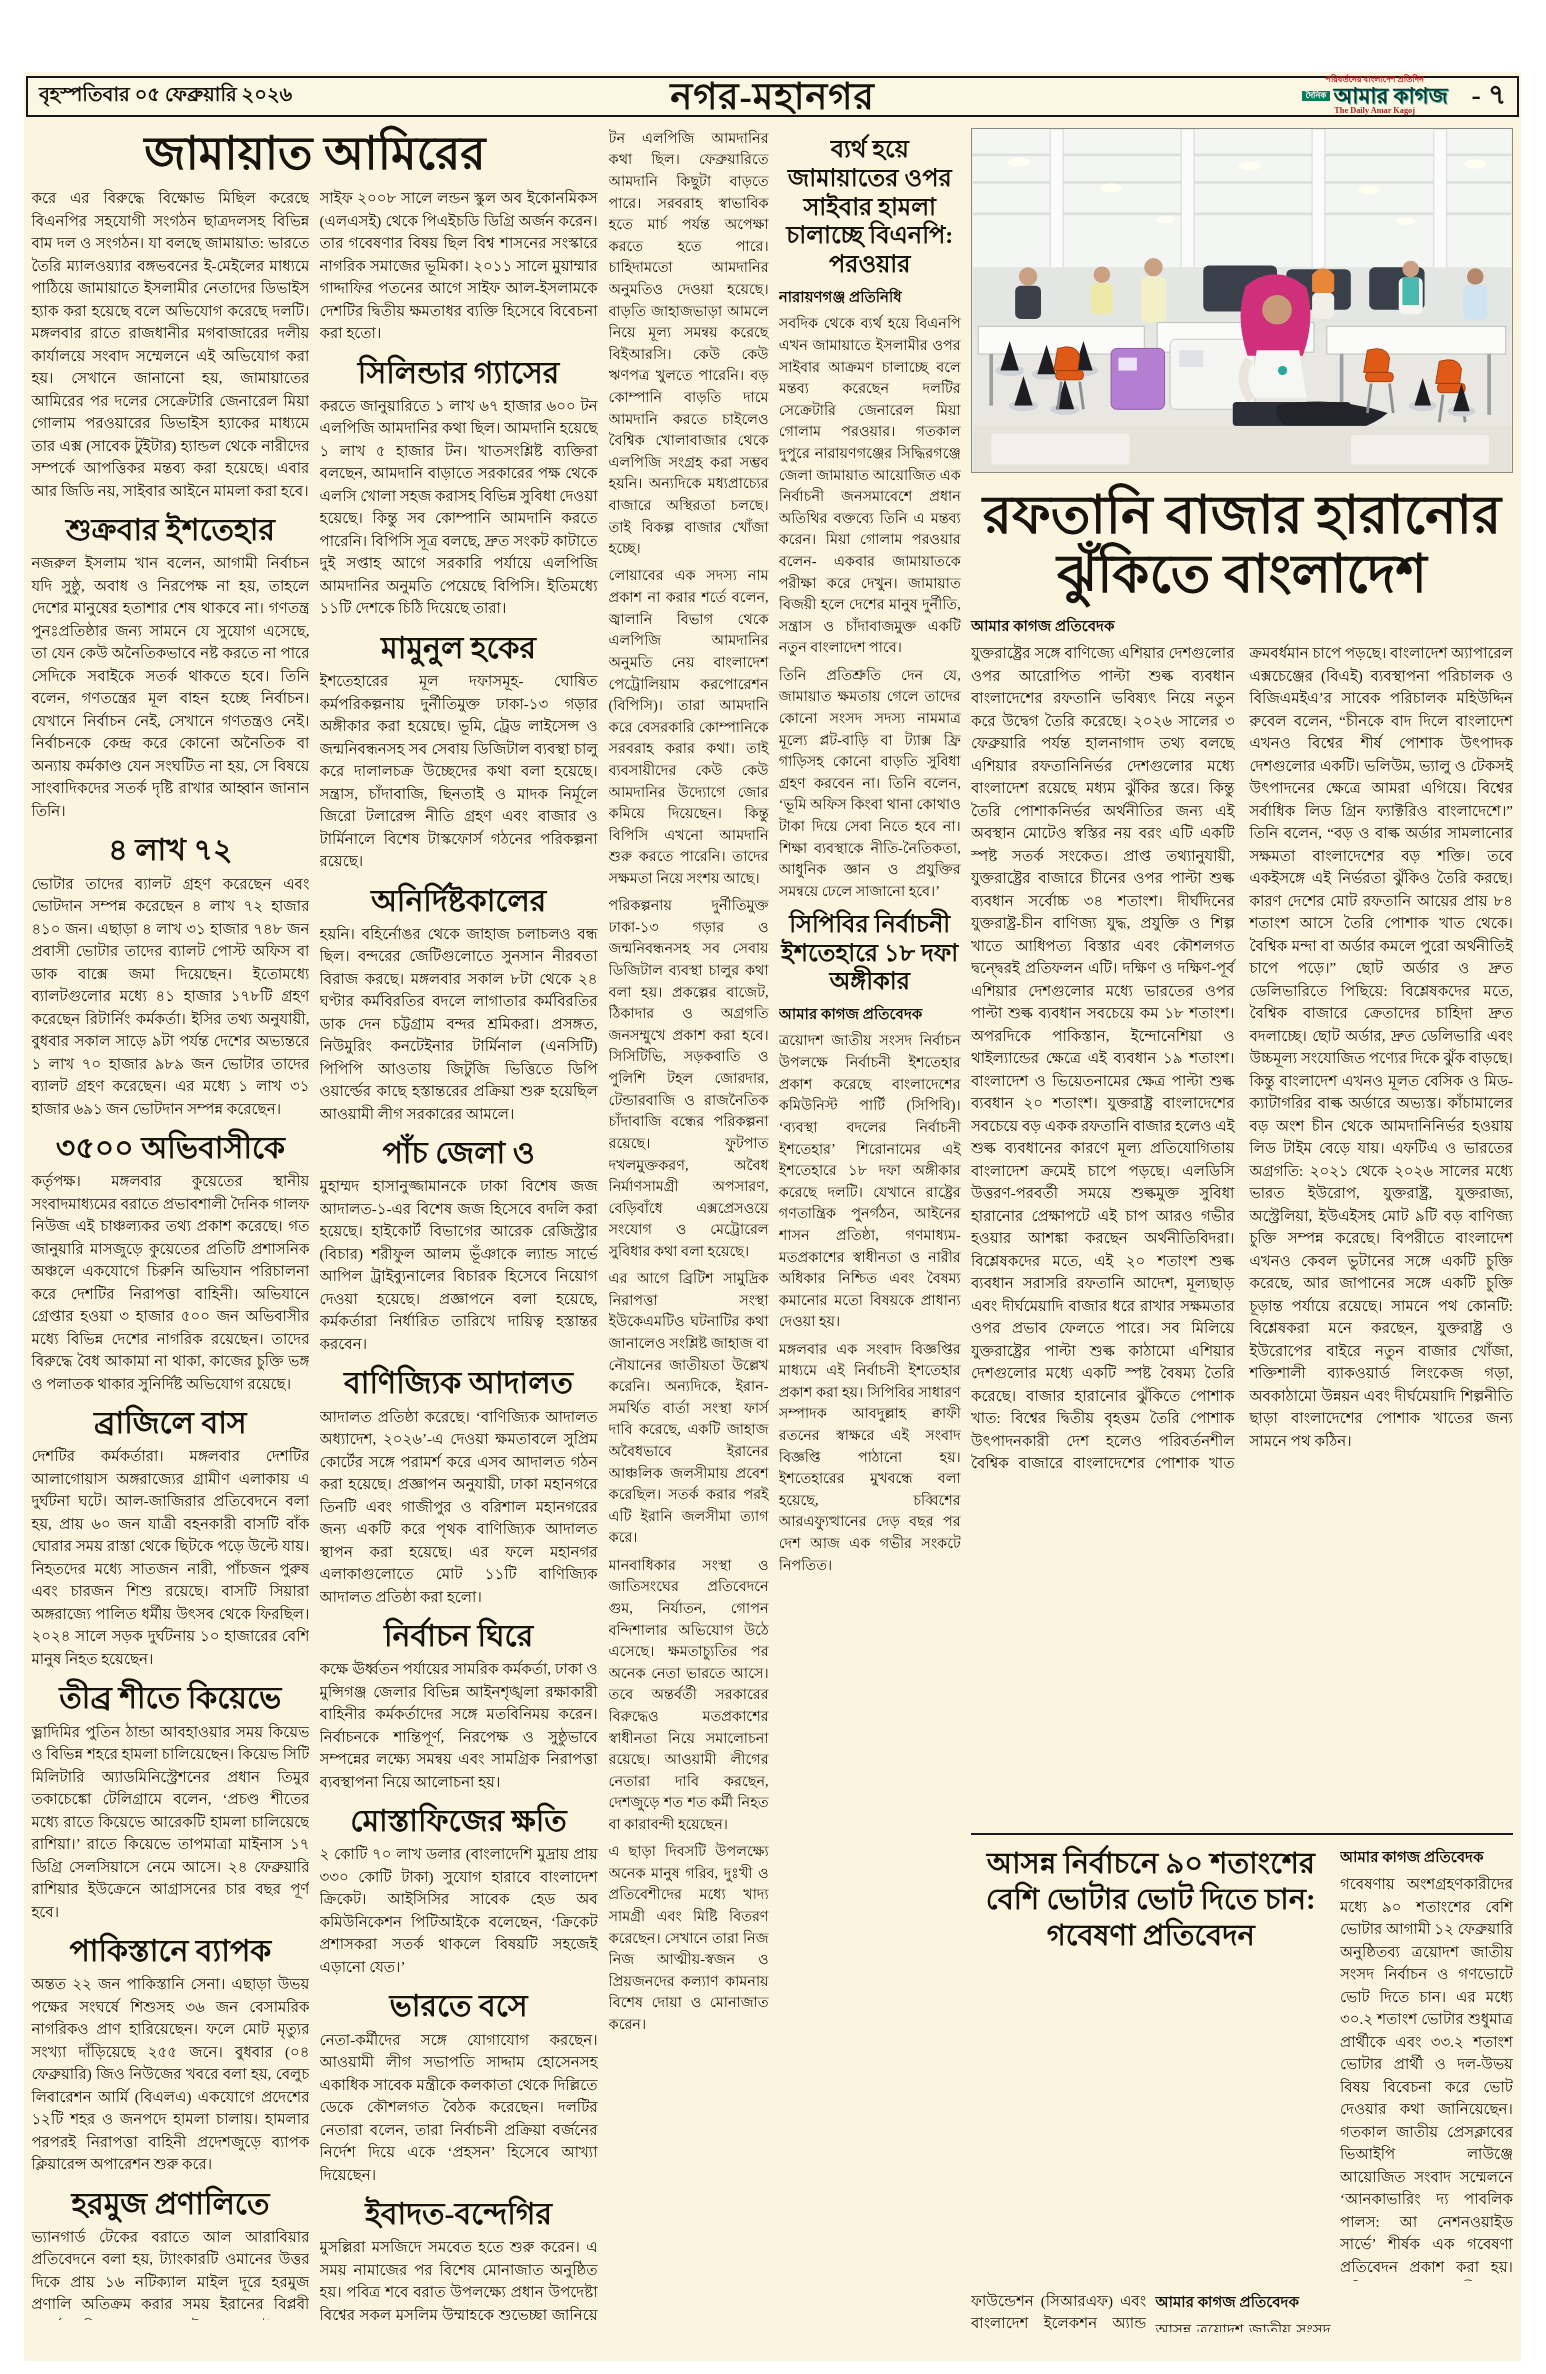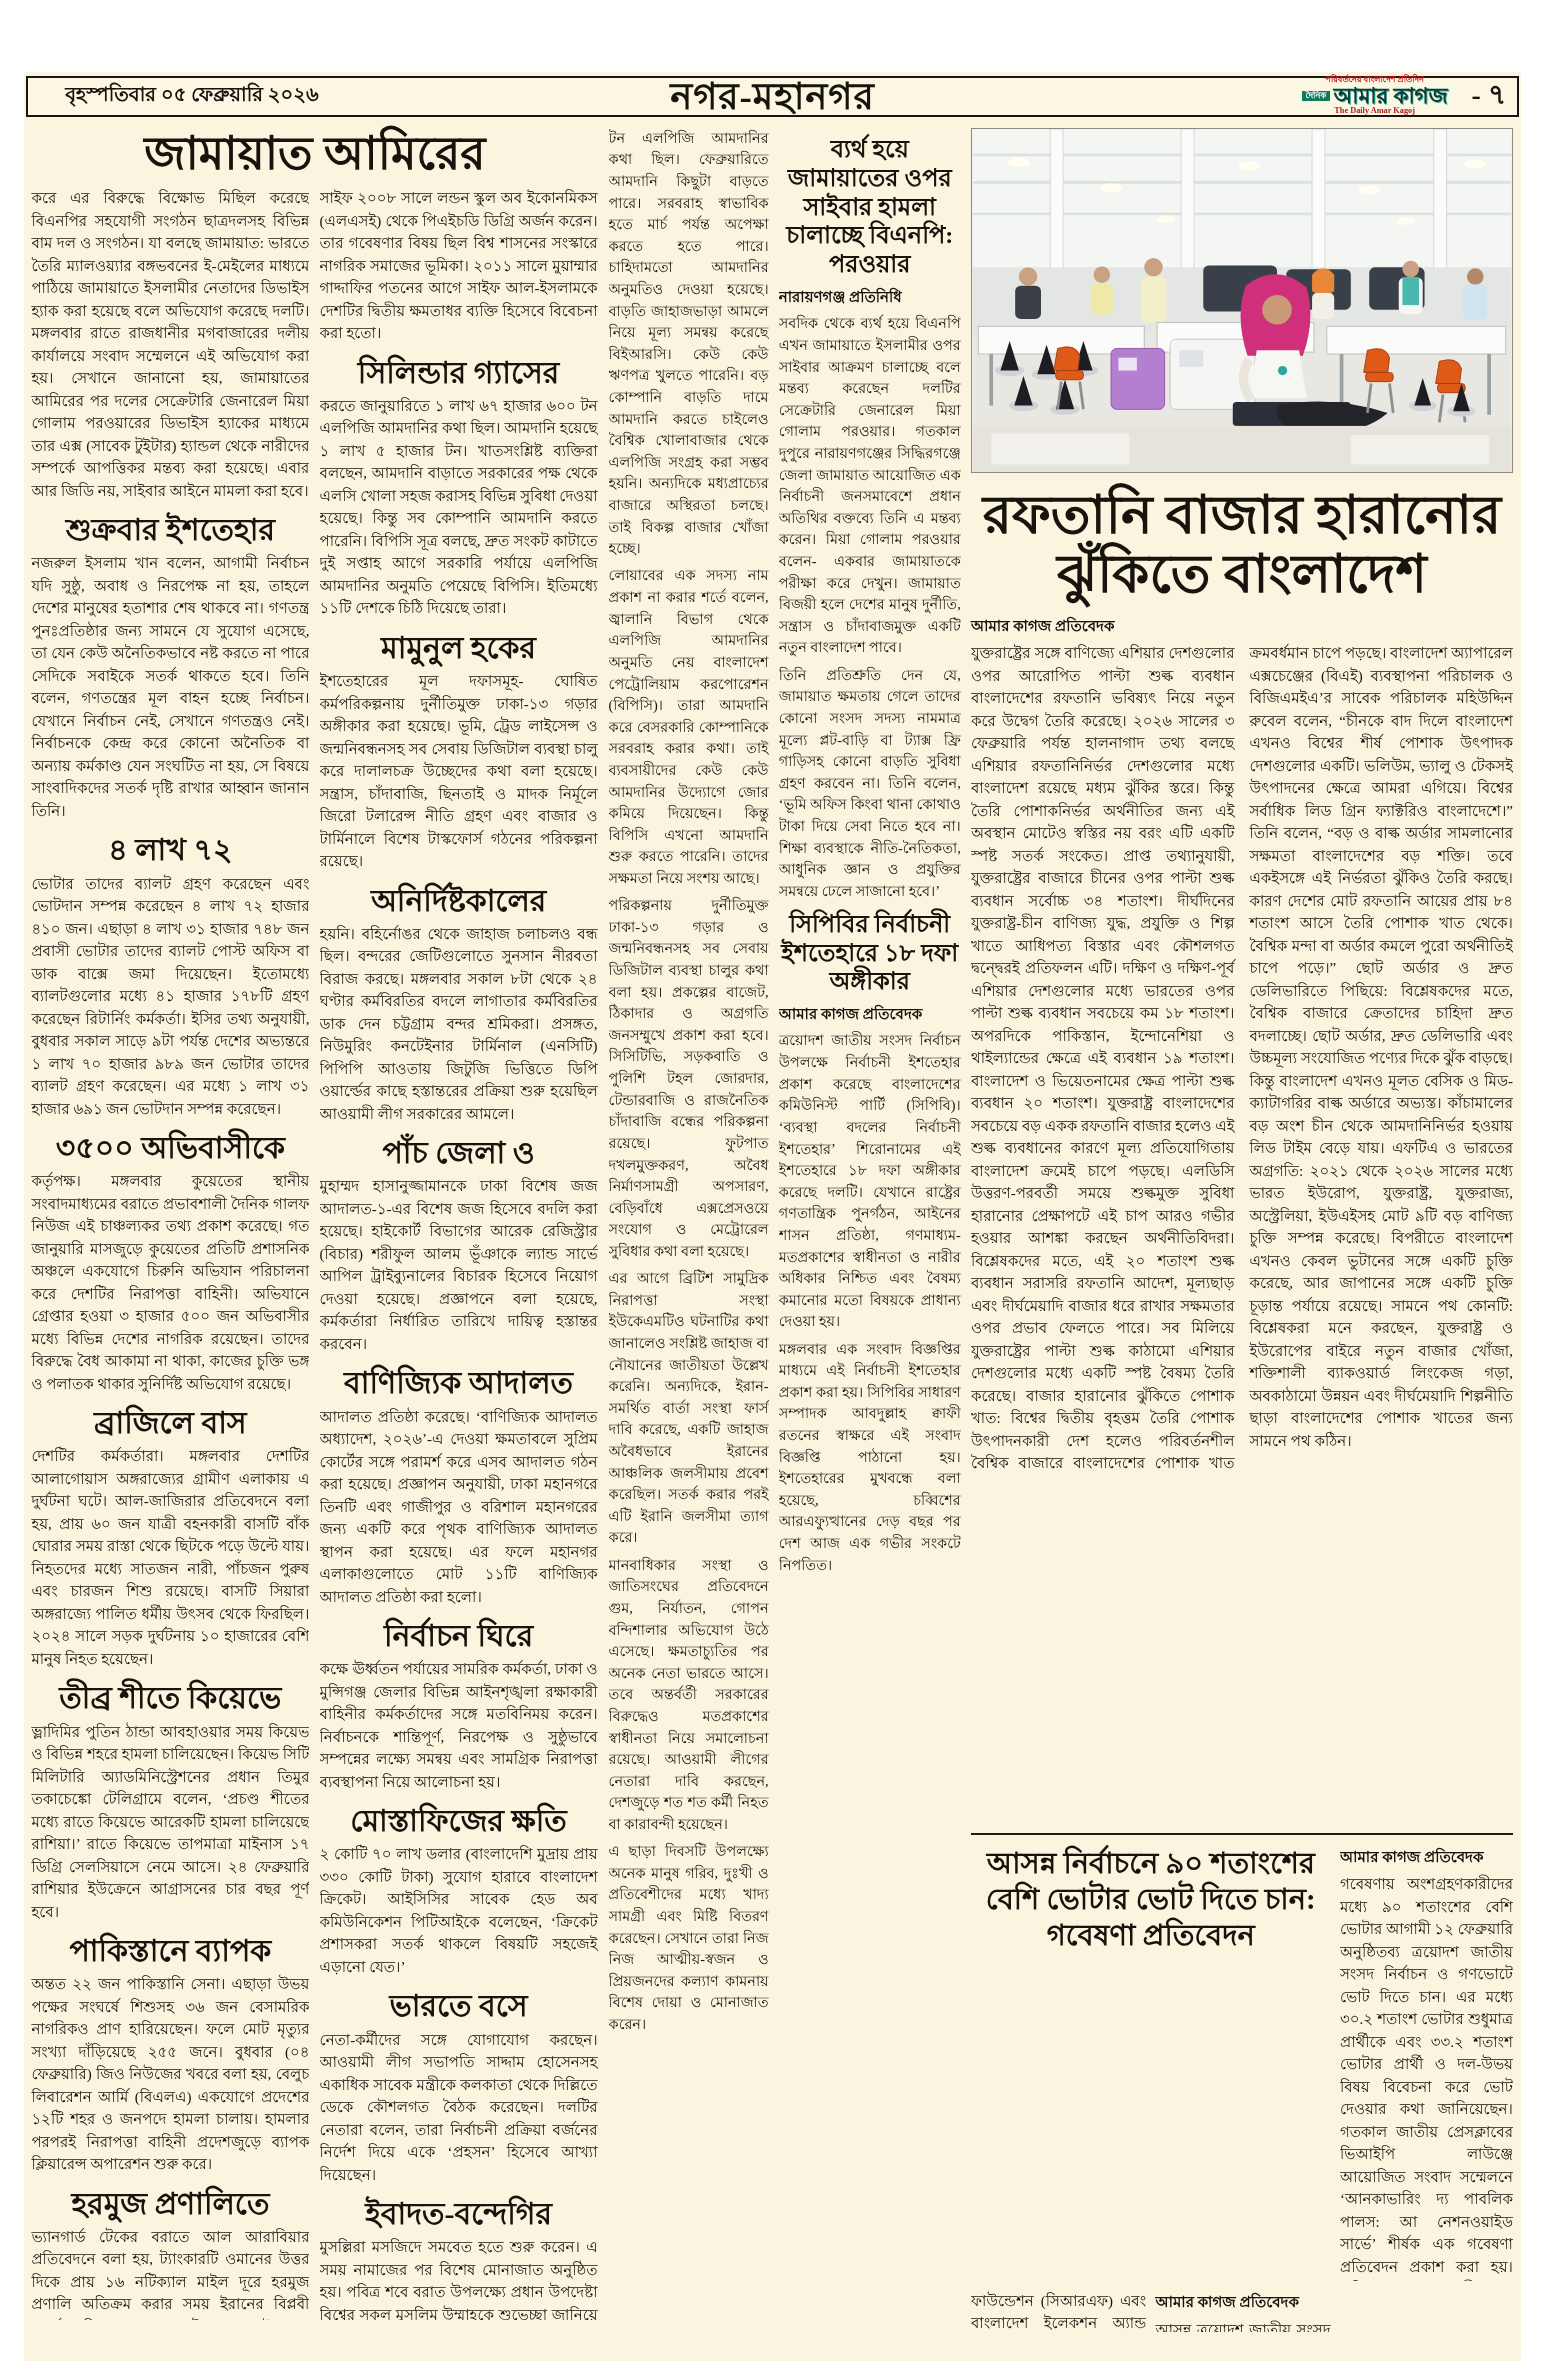--- a/index.html
+++ b/index.html
@@ -1,20 +1,20 @@
 <!DOCTYPE html>
 <html style="font-size:15px"><head>
 <meta charset="utf-8">
 <style>
   html,body{margin:0;padding:0;background:#ffffff;}
   body{width:1546px;height:2375px;position:relative;font-family:"Liberation Serif","DejaVu Serif",serif;color:#17130d;}
   .page{position:absolute;left:24px;top:72px;width:1497px;height:2289px;background:#fbf5e0;}
   
   .masthead{margin:3.7px 1.9px 0 1.9px;border:2.8px solid #161616;background:#fcf7e2;height:41px;display:flex;align-items:center;padding:0 11px;box-sizing:border-box;}
-  .m-date{font-size:19.5px;font-weight:600;width:306px;text-align:center;}
+  .m-date{font-size:19.5px;font-weight:600;width:306px;}
   .m-title{flex:1;text-align:center;font-size:37px;font-weight:800;letter-spacing:0.9px;line-height:1;}
   .m-brand{width:306px;display:flex;align-items:center;justify-content:flex-end;gap:24px;}
   .brand-stack{text-align:center;line-height:1.05;}
   .brand-tag{color:#cc2020;font-size:8.3px;font-weight:700;}
   .brand-row{display:flex;align-items:center;gap:3.7px;justify-content:center;}
   .brand-chip{background:#0c7a5c;color:#fff;font-size:8.3px;padding:0.9px 3.7px;font-weight:700;}
   .brand-name{font-size:21.3px;font-weight:800;color:#0d3b33;text-shadow:0.9px 0.9px 0 #2aa6a0;}
   .brand-sub{font-size:8.3px;color:#a22;font-weight:700;}
   .m-page{font-size:28px;font-weight:800;}
   

